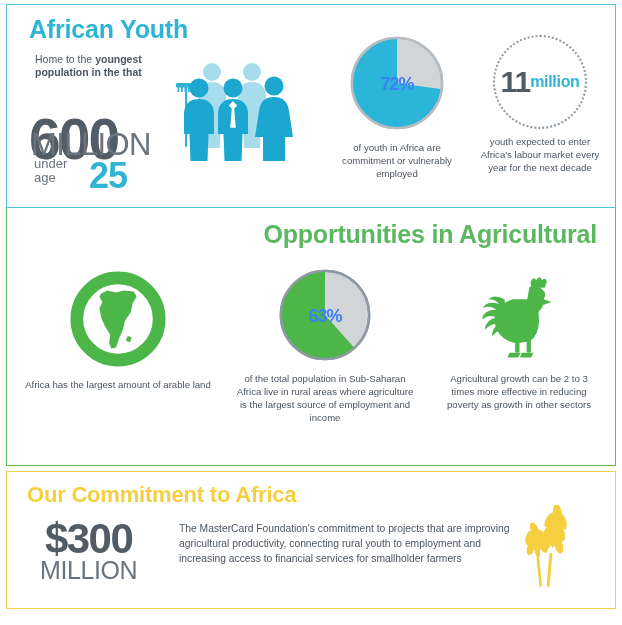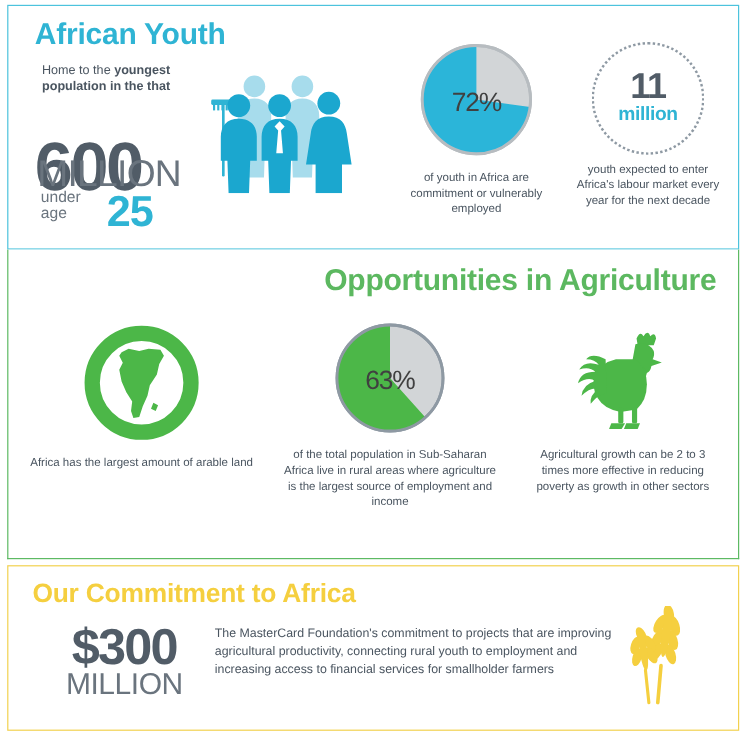--- a/index.html
+++ b/index.html
@@ -143,50 +143,50 @@
     color: #4a5560;
     margin-top: 7px;
   }
 
   .pie-wrap { position: relative; display: inline-block; }
   .pie-label {
     position: absolute;
     left: 0; right: 0;
     top: 50%;
     transform: translateY(-52%);
-    font-size: 22px;
-    font-weight: normal;
-    color: #404040;
+    font-size: 18px;
+    font-weight: bold;
+    color: #3b82f6;
     letter-spacing: -1px;
   }
 
   .dot-circle {
     width: 94px; height: 94px;
     border-radius: 50%;
     border: 2.4px dotted #8e99a3;
     display: flex;
-    flex-direction: column;
+    flex-direction: row;
     align-items: center;
     justify-content: center;
     box-sizing: border-box;
     margin: 0 auto;
   }
   .dot-num {
     font-size: 30px; font-weight: bold;
     color: #515c67; line-height: 0.95; letter-spacing: -1px;
   }
   .dot-sub {
     font-size: 16px; font-weight: bold;
     color: #2fb4d4; line-height: 1.1; letter-spacing: -0.3px;
   }
 
   
   .commit-amount {
     position: absolute;
-    left: 48px;
+    left: 33px;
     top: 48px;
     text-align: center;
     line-height: 0.9;
   }
   .commit-300 {
     font-size: 42px;
     font-weight: bold;
     color: #515c67;
     letter-spacing: -1.5px;
     display: block;
@@ -296,21 +296,21 @@
       <div class="dot-circle">
         <div class="dot-num">11</div>
         <div class="dot-sub">million</div>
       </div>
       <div class="stat-caption">youth expected to enter Africa's labour market every year for the next decade</div>
     </div>
   </section>
 
   <section class="panel panel-agri">
 
-    <div class="heading heading-agri">Opportunities in Agriculture</div>
+    <div class="heading heading-agri">Opportunities in Agricultural</div>
 
     <div class="stat-col" style="left:16px; top:62px; width:190px;">
       <div>
         <svg width="98" height="98" viewBox="0 0 100 100" xmlns="http://www.w3.org/2000/svg">
           <circle cx="50" cy="50" r="42" fill="none" stroke="#4cb748" stroke-width="13"></circle>
           <path fill="#4cb748" d="M33 24 l6 -3 l9 2 l8 -2 l10 1 l3 5 l-4 7 l-2 9 l-6 9 l-2 9 l-4 9 l-3 9 l-5 1 l-2 -6 l1 -8 l-5 -8 l-4 -9 l-2 -10 l3 -6 l-3 -6 z m27 43 l4 2 l-2 5 l-4 -2 z"></path>
         </svg>
       </div>
       <div class="stat-caption">Africa has the largest amount of arable land</div>
     </div>

